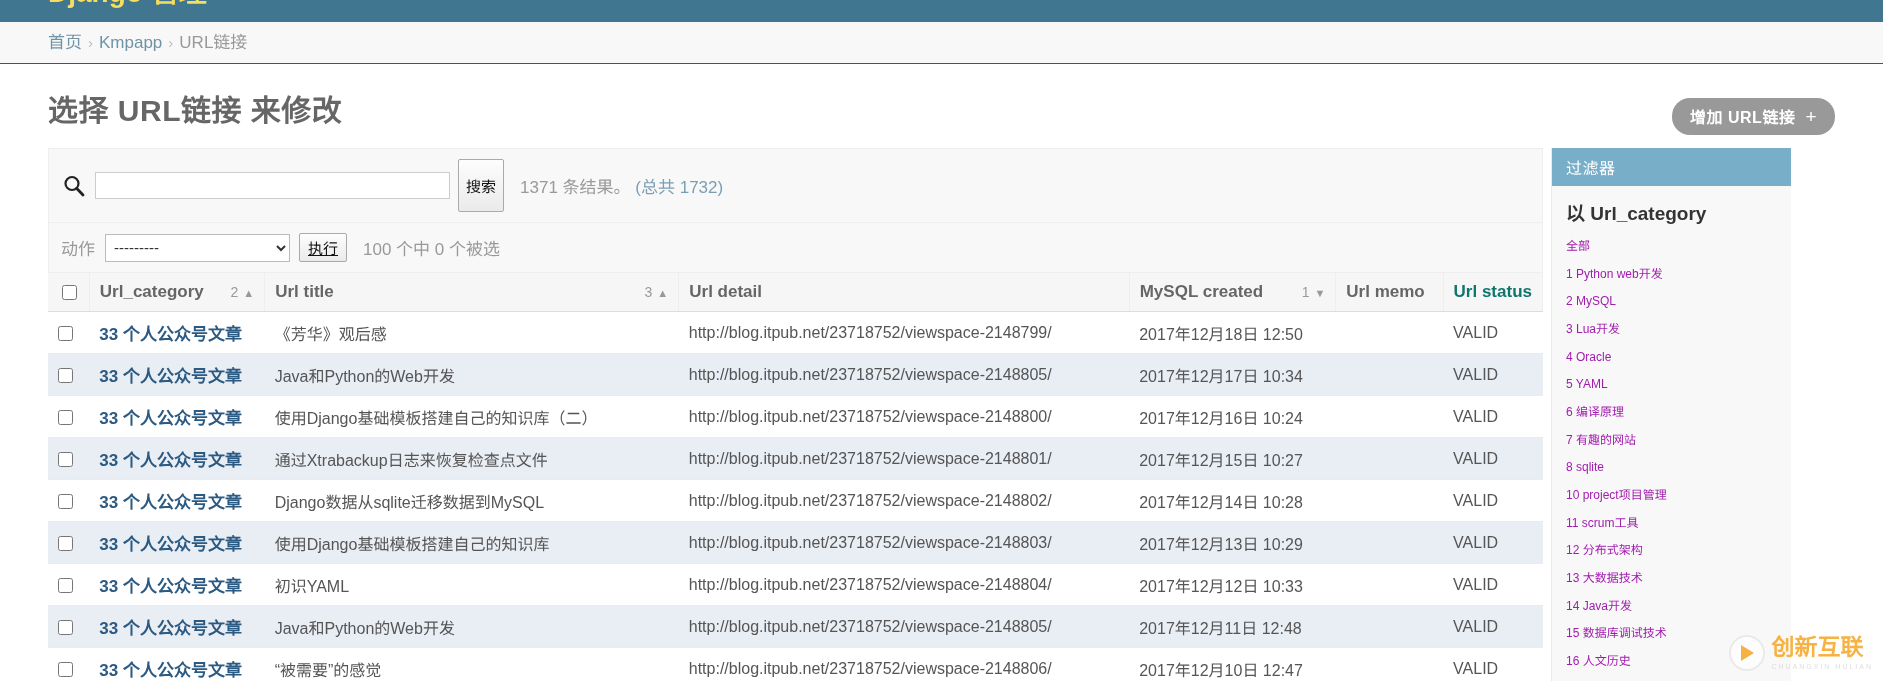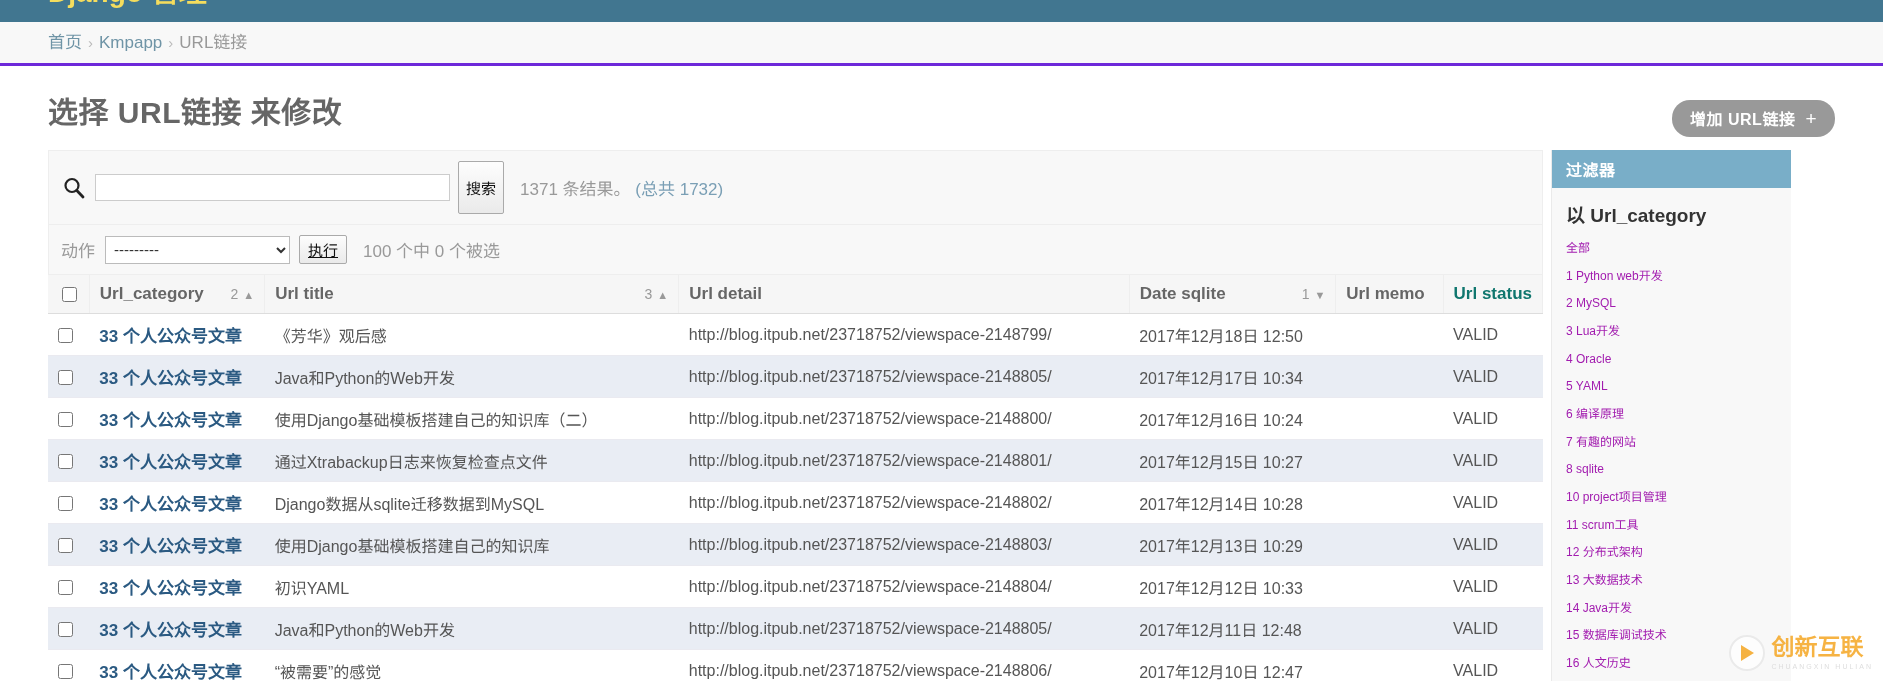--- a/index.html
+++ b/index.html
@@ -26,21 +26,21 @@
     padding: 0 48px;
     overflow: hidden;
     position: relative;
   }
   .branding .brand-text { position: absolute; top: -18px; left: 48px; white-space: nowrap; }
   .branding .brand-admin { color: #f5dd5d; }
 
   
   .breadcrumbs {
     background: #f8f8f8;
-    border-bottom: 3px solid #6d28d9;
+    border-bottom: 1px solid #6d28d9;
     padding: 12px 48px;
     font-size: 17px;
     color: #999;
     line-height: 1;
   }
   .breadcrumbs a { color: #6f94a6; text-decoration: none; }
   .breadcrumbs .sep { color: #bbb; margin: 0 6px; font-size: 15px; }
   .breadcrumbs .current { color: #999; }
 
   
@@ -221,21 +221,21 @@
   
   #changelist-filter {
     background: #f8f8f8;
     border-left: 1px solid #eaeaea;
     width: 240px;
     font-size: 16px;
   }
   #changelist-filter .filter-header {
     background: #79aec8;
     color: #fff;
-    font-weight: bold;
+    font-weight: normal;
     font-size: 16px;
     padding: 7px 14px;
     letter-spacing: 0.5px;
   }
   #changelist-filter h3 {
     font-size: 19px;
     font-weight: bold;
     color: #333;
     margin: 12px 0 6px 0;
     padding: 0 14px;
@@ -363,21 +363,21 @@
                   <span><span class="sortpriority">3</span><span class="sortarrow">▲</span></span>
                 </span>
               </th>
               <th style="width:475px">
                 <span class="th-inner">
                   <a href="#" style="color:#666;text-decoration:none">Url detail</a>
                 </span>
               </th>
               <th style="width:215px">
                 <span class="th-inner">
-                  <a href="#" style="color:#666;text-decoration:none">Date sqlite</a>
+                  <a href="#" style="color:#666;text-decoration:none">MySQL created</a>
                   <span><span class="sortpriority">1</span><span class="sortarrow">▼</span></span>
                 </span>
               </th>
               <th style="width:110px">
                 <span class="th-inner">
                   <span style="color:#666">Url memo</span>
                 </span>
               </th>
               <th>
                 <span class="th-inner">

